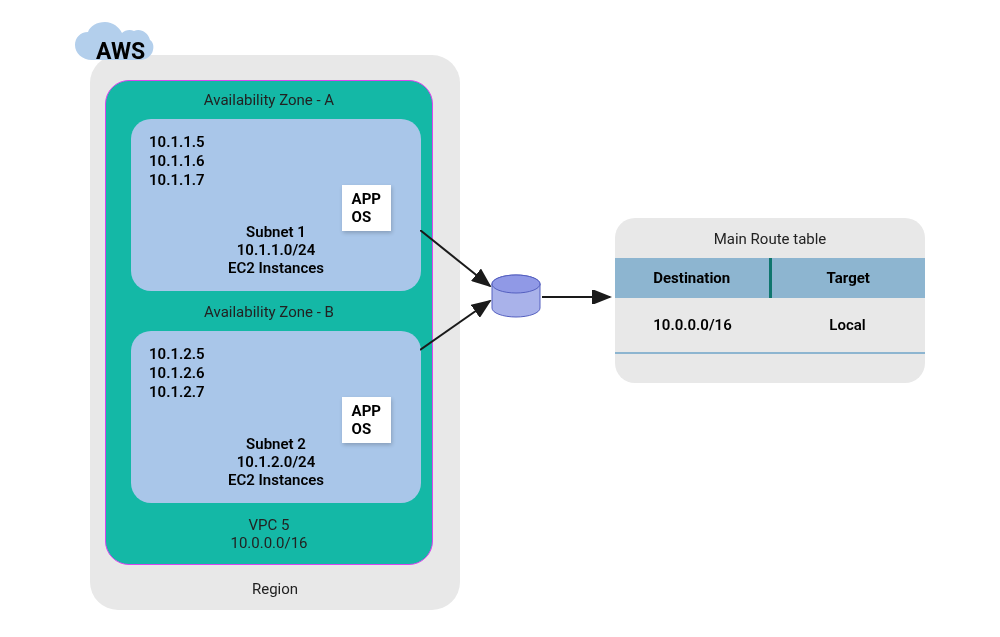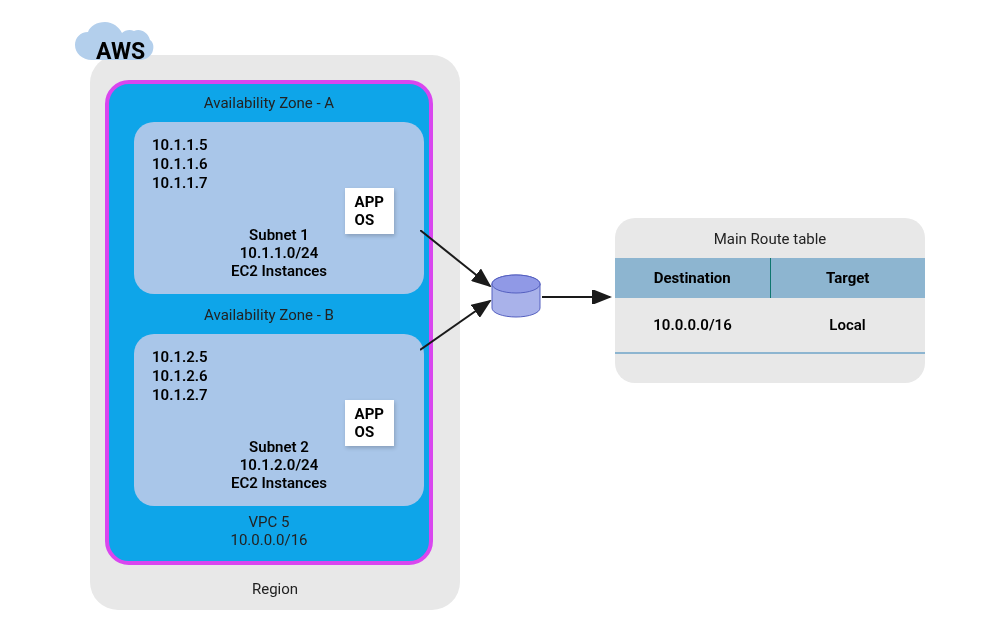--- a/index.html
+++ b/index.html
@@ -48,22 +48,22 @@
       bottom: 12px;
       font-size: 15px;
       color: #222;
     }
     .vpc-box {
       position: absolute;
       left: 15px;
       top: 25px;
       width: 328px;
       height: 485px;
-      background: #0ea5e9;
-      border: 4px solid #d946ef;
+      background: #14b8a6;
+      border: 1px solid #d946ef;
       border-radius: 24px;
     }
     .az-a-label {
       position: absolute;
       left: 50%;
       transform: translateX(-50%);
       top: 10px;
       font-size: 15px;
       color: #222;
     }
@@ -159,21 +159,21 @@
     }
     .route-table-header > div {
       flex: 1;
       text-align: center;
       font-weight: 700;
       font-size: 15px;
       color: #000;
       padding: 11px 0;
     }
     .route-table-header > div:first-child {
-      border-right: 1px solid #0f766e;
+      border-right: 3px solid #0f766e;
     }
     .route-table-row {
       display: flex;
       border-bottom: 2px solid #8db5d0;
     }
     .route-table-row > div {
       flex: 1;
       text-align: center;
       font-size: 15px;
       font-weight: 600;

